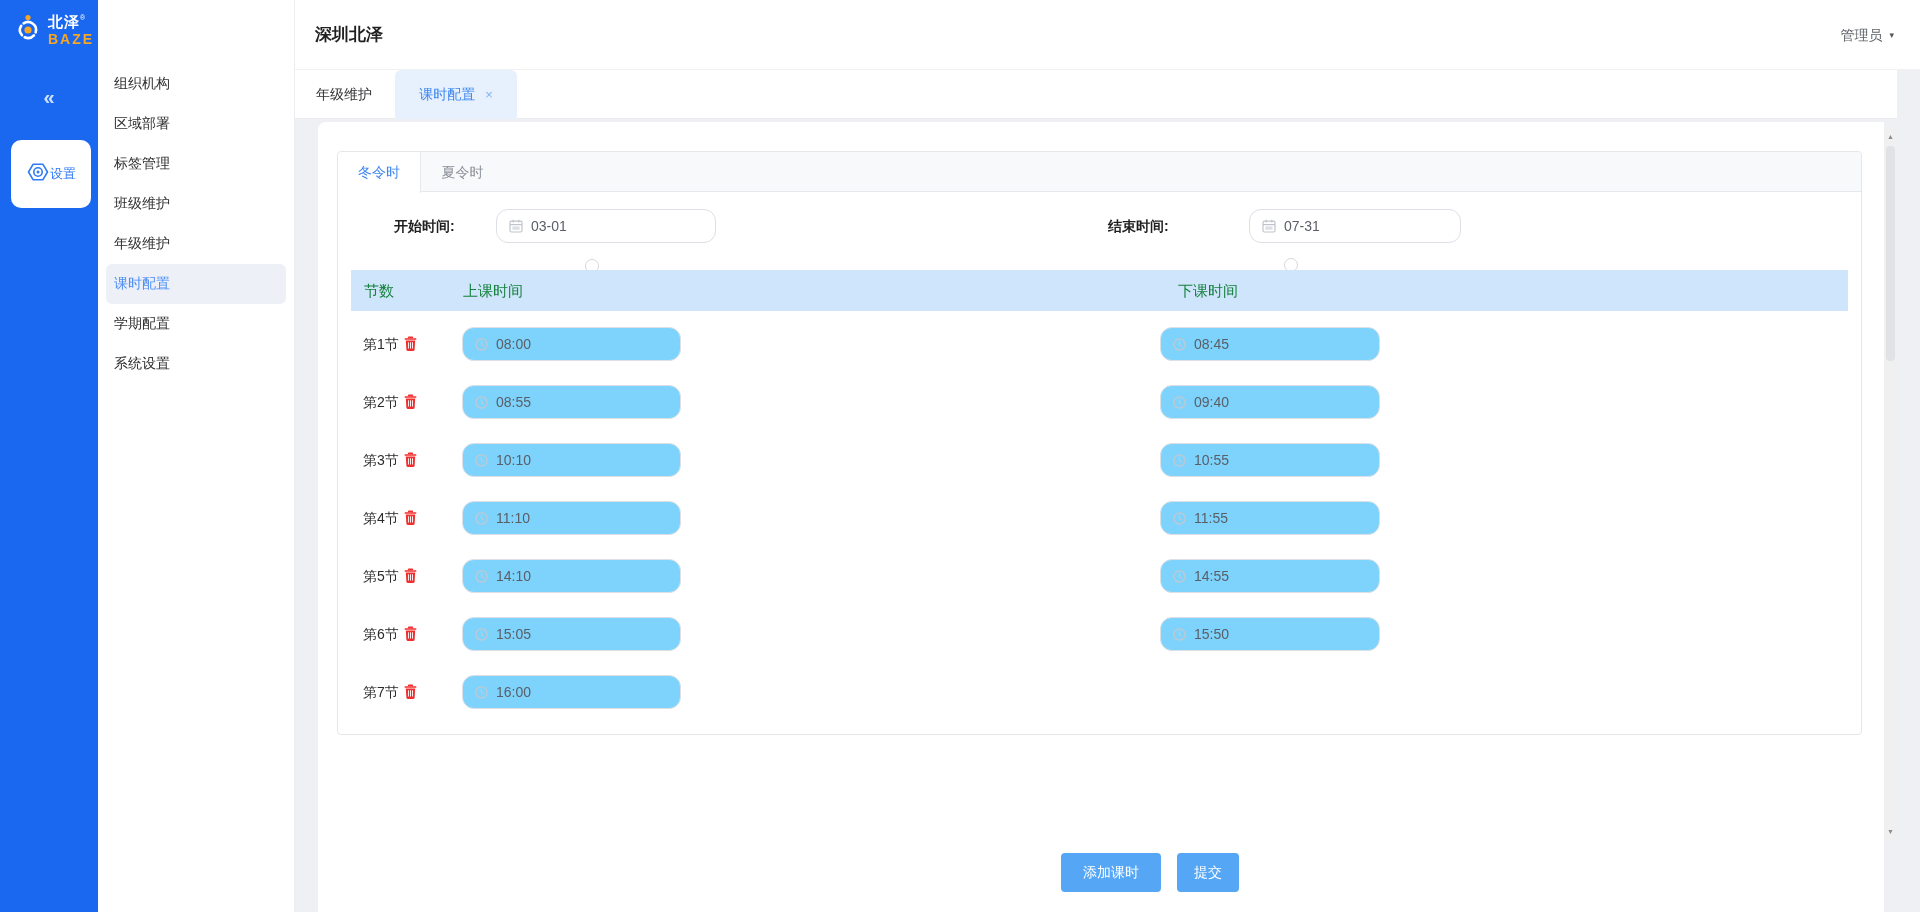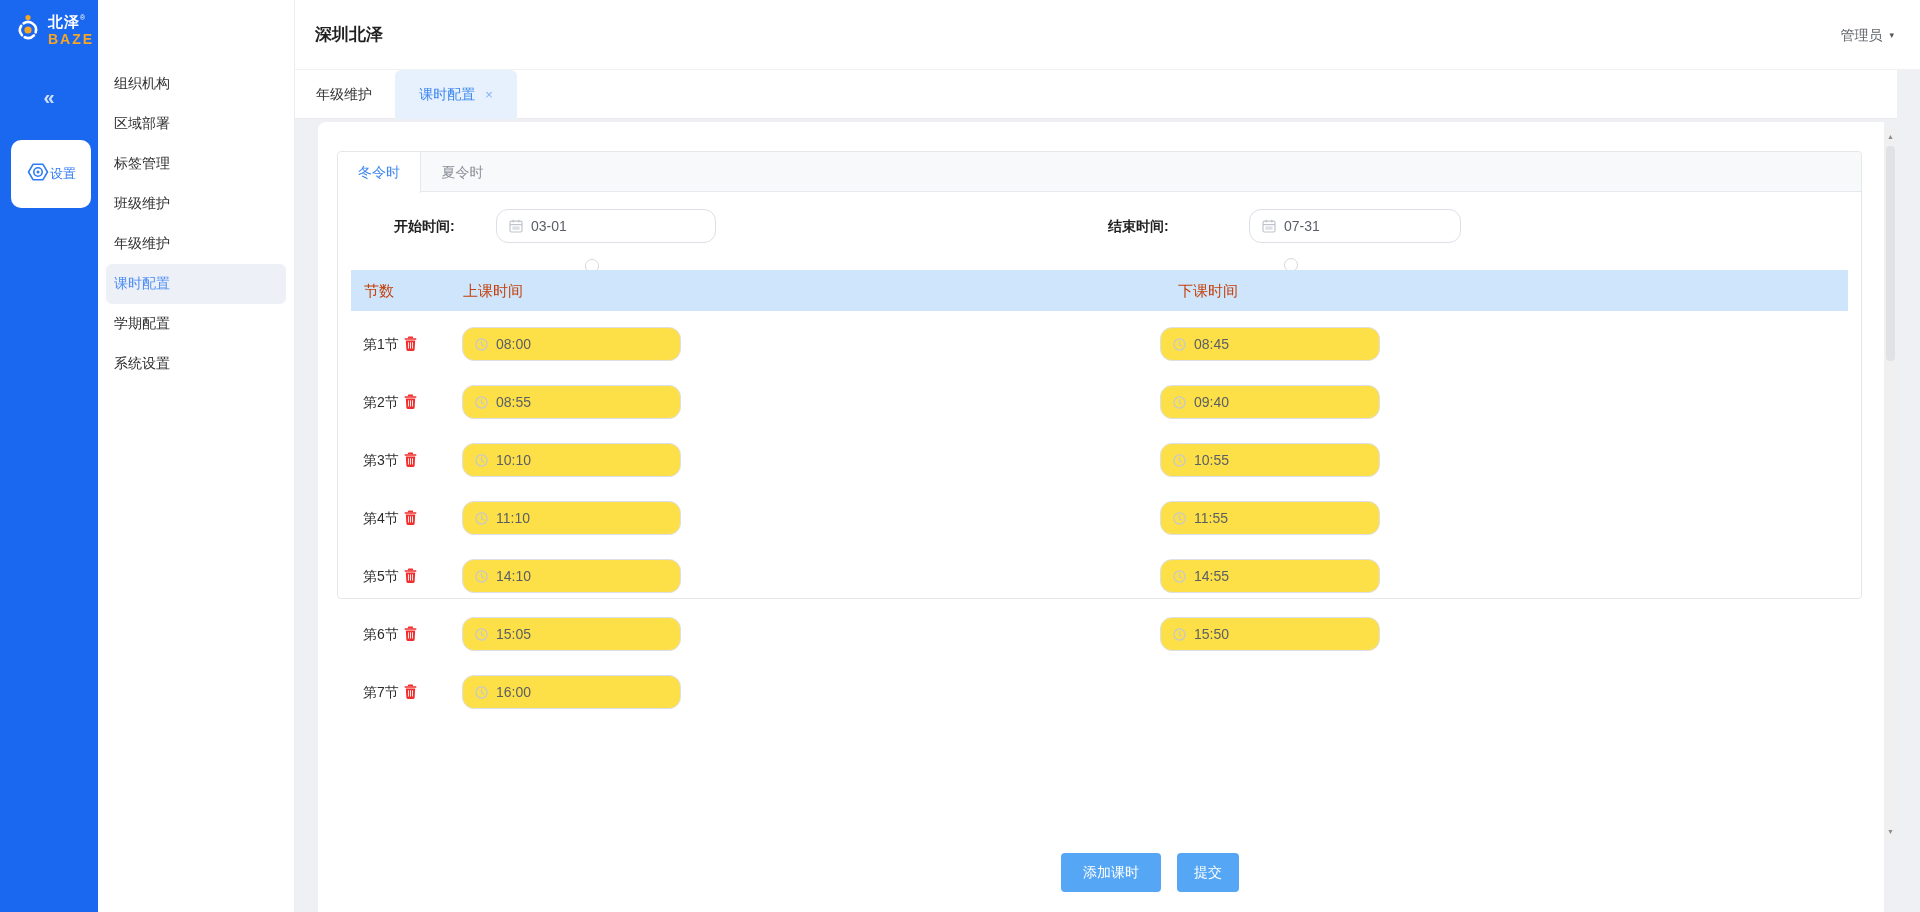--- a/index.html
+++ b/index.html
@@ -49,50 +49,50 @@
     border-radius:8px 0 0 0; }
 
   
   .vscroll { position:absolute; left:1589px; top:128px; width:13px; height:712px; background:#F0F0F0;
     border-radius:6px; cursor:pointer; }
   .vscroll .arr { position:absolute; left:0; width:13px; text-align:center; font-size:7px; color:#8C8C8C; }
   .vscroll .up { top:5px; } .vscroll .dn { bottom:5px; }
   .vscroll .thumb { position:absolute; left:2px; top:18px; width:9px; height:215px; background:#E0E2E5; border-radius:4px; }
 
   
-  .panel { position:absolute; left:19px; top:29px; width:1525px; height:448px;
+  .panel { position:absolute; left:19px; top:29px; width:1525px; height:584px;
     border:1px solid #E7E7E7; border-radius:4px; background:#fff; }
   .ptabstrip { position:absolute; left:0; top:0; width:1523px; height:40px; background:#F8F9FB;
     border-bottom:1px solid #E6E8EB; border-radius:4px 4px 0 0; display:flex; }
   .season-tab { width:83px; height:40px; line-height:40px; text-align:center; font-size:14px;
     color:#8A9099; cursor:pointer; }
   .season-tab.active { background:#fff; color:#3D86F0; border-right:1px solid #E6E8EB;
     border-radius:4px 0 0 0; height:41px; }
 
   .form-label { position:absolute; top:57px; height:34px; line-height:34px; font-size:14px;
     font-weight:bold; color:#1F1F1F; }
   .inputbox { position:absolute; height:34px; border:1px solid #DCDFE6; border-radius:12px;
     background:#fff; display:flex; align-items:center; padding-left:12px; gap:8px; cursor:text;margin-left:25px; }
   .inputbox .ival { font-size:14px; color:#5A5E66; }
   .date-start { left:133px; top:57px; width:220px; }
   .date-end   { left:886px; top:57px; width:212px; }
 
   .mini-circle { position:absolute; width:14px; height:14px; border:1px solid #D8D8D8;
     border-radius:50%; background:#fff; z-index:1; }
 
   .thead { position:absolute; left:13px; top:118px; width:1497px; height:41px; background:#CFE5FB; z-index:2; }
-  .thead span { position:absolute; top:0; line-height:41px; font-size:15px; color:#c2410c; }
+  .thead span { position:absolute; top:0; line-height:41px; font-size:15px; color:#15803d; }
   .th-no { left:13px; } .th-start { left:112px; } .th-end { left:827px; }
 
   .rows { position:absolute; left:13px; top:163px; width:1497px; }
   .trow { position:relative; height:58px; }
   .trow .rlabel { position:absolute; left:12px; top:0; line-height:58px; font-size:14px; color:#2B2B2B; }
   .trow .trash { position:absolute; left:53px; top:21px; width:13px; height:15px; cursor:pointer; }
   .time-input { position:absolute; top:12px; height:34px; border:1px solid #DCDFE6; border-radius:12px;
-    background:#fde047; display:flex; align-items:center; padding-left:12px; gap:8px; cursor:text; }
+    background:#7dd3fc; display:flex; align-items:center; padding-left:12px; gap:8px; cursor:text; }
   .time-input.c-start { left:111px; width:219px; }
   .time-input.c-end   { left:809px; width:220px; }
   .time-input .tval { font-size:14px; color:#5A5E66; }
   .ico { display:flex; align-items:center; }
 
   
   .footer-actions { position:absolute; left:0; bottom:20px; width:1664px; display:flex;
     justify-content:center; gap:16px; }
   .btn { height:39px; background:#55A7F6; color:#fff; font-size:14px; border:none; border-radius:4px;
     cursor:pointer; font-family:inherit; }

